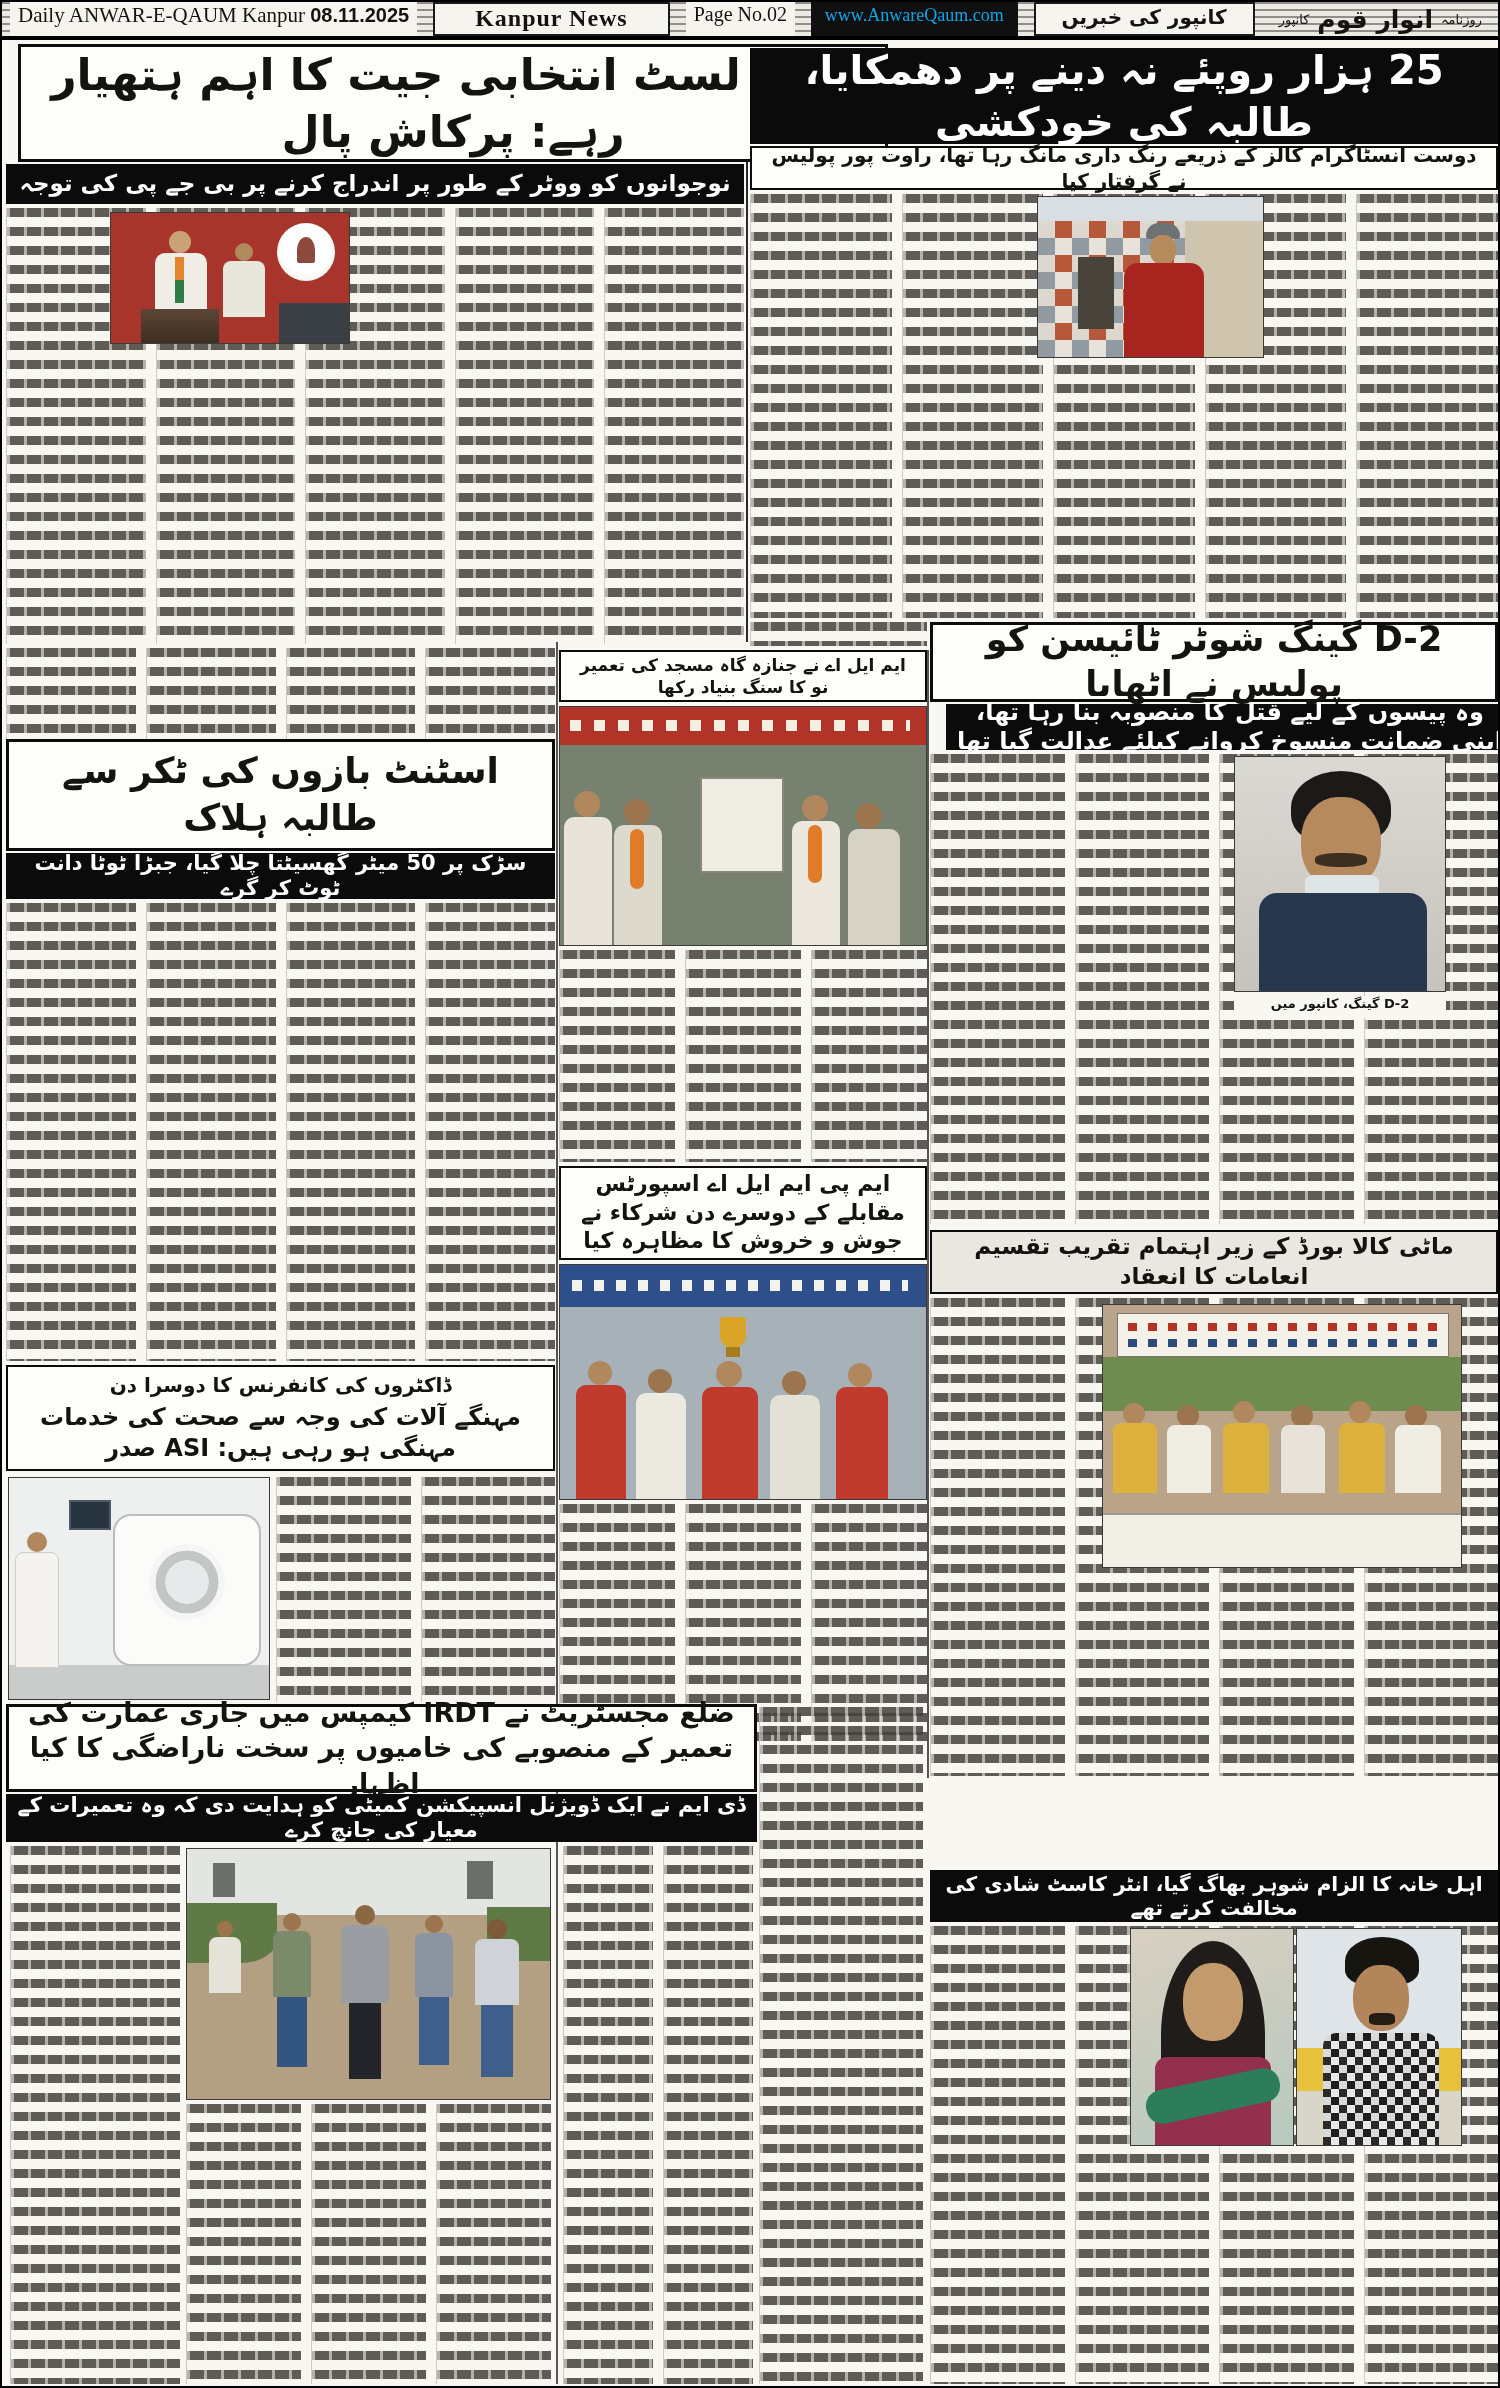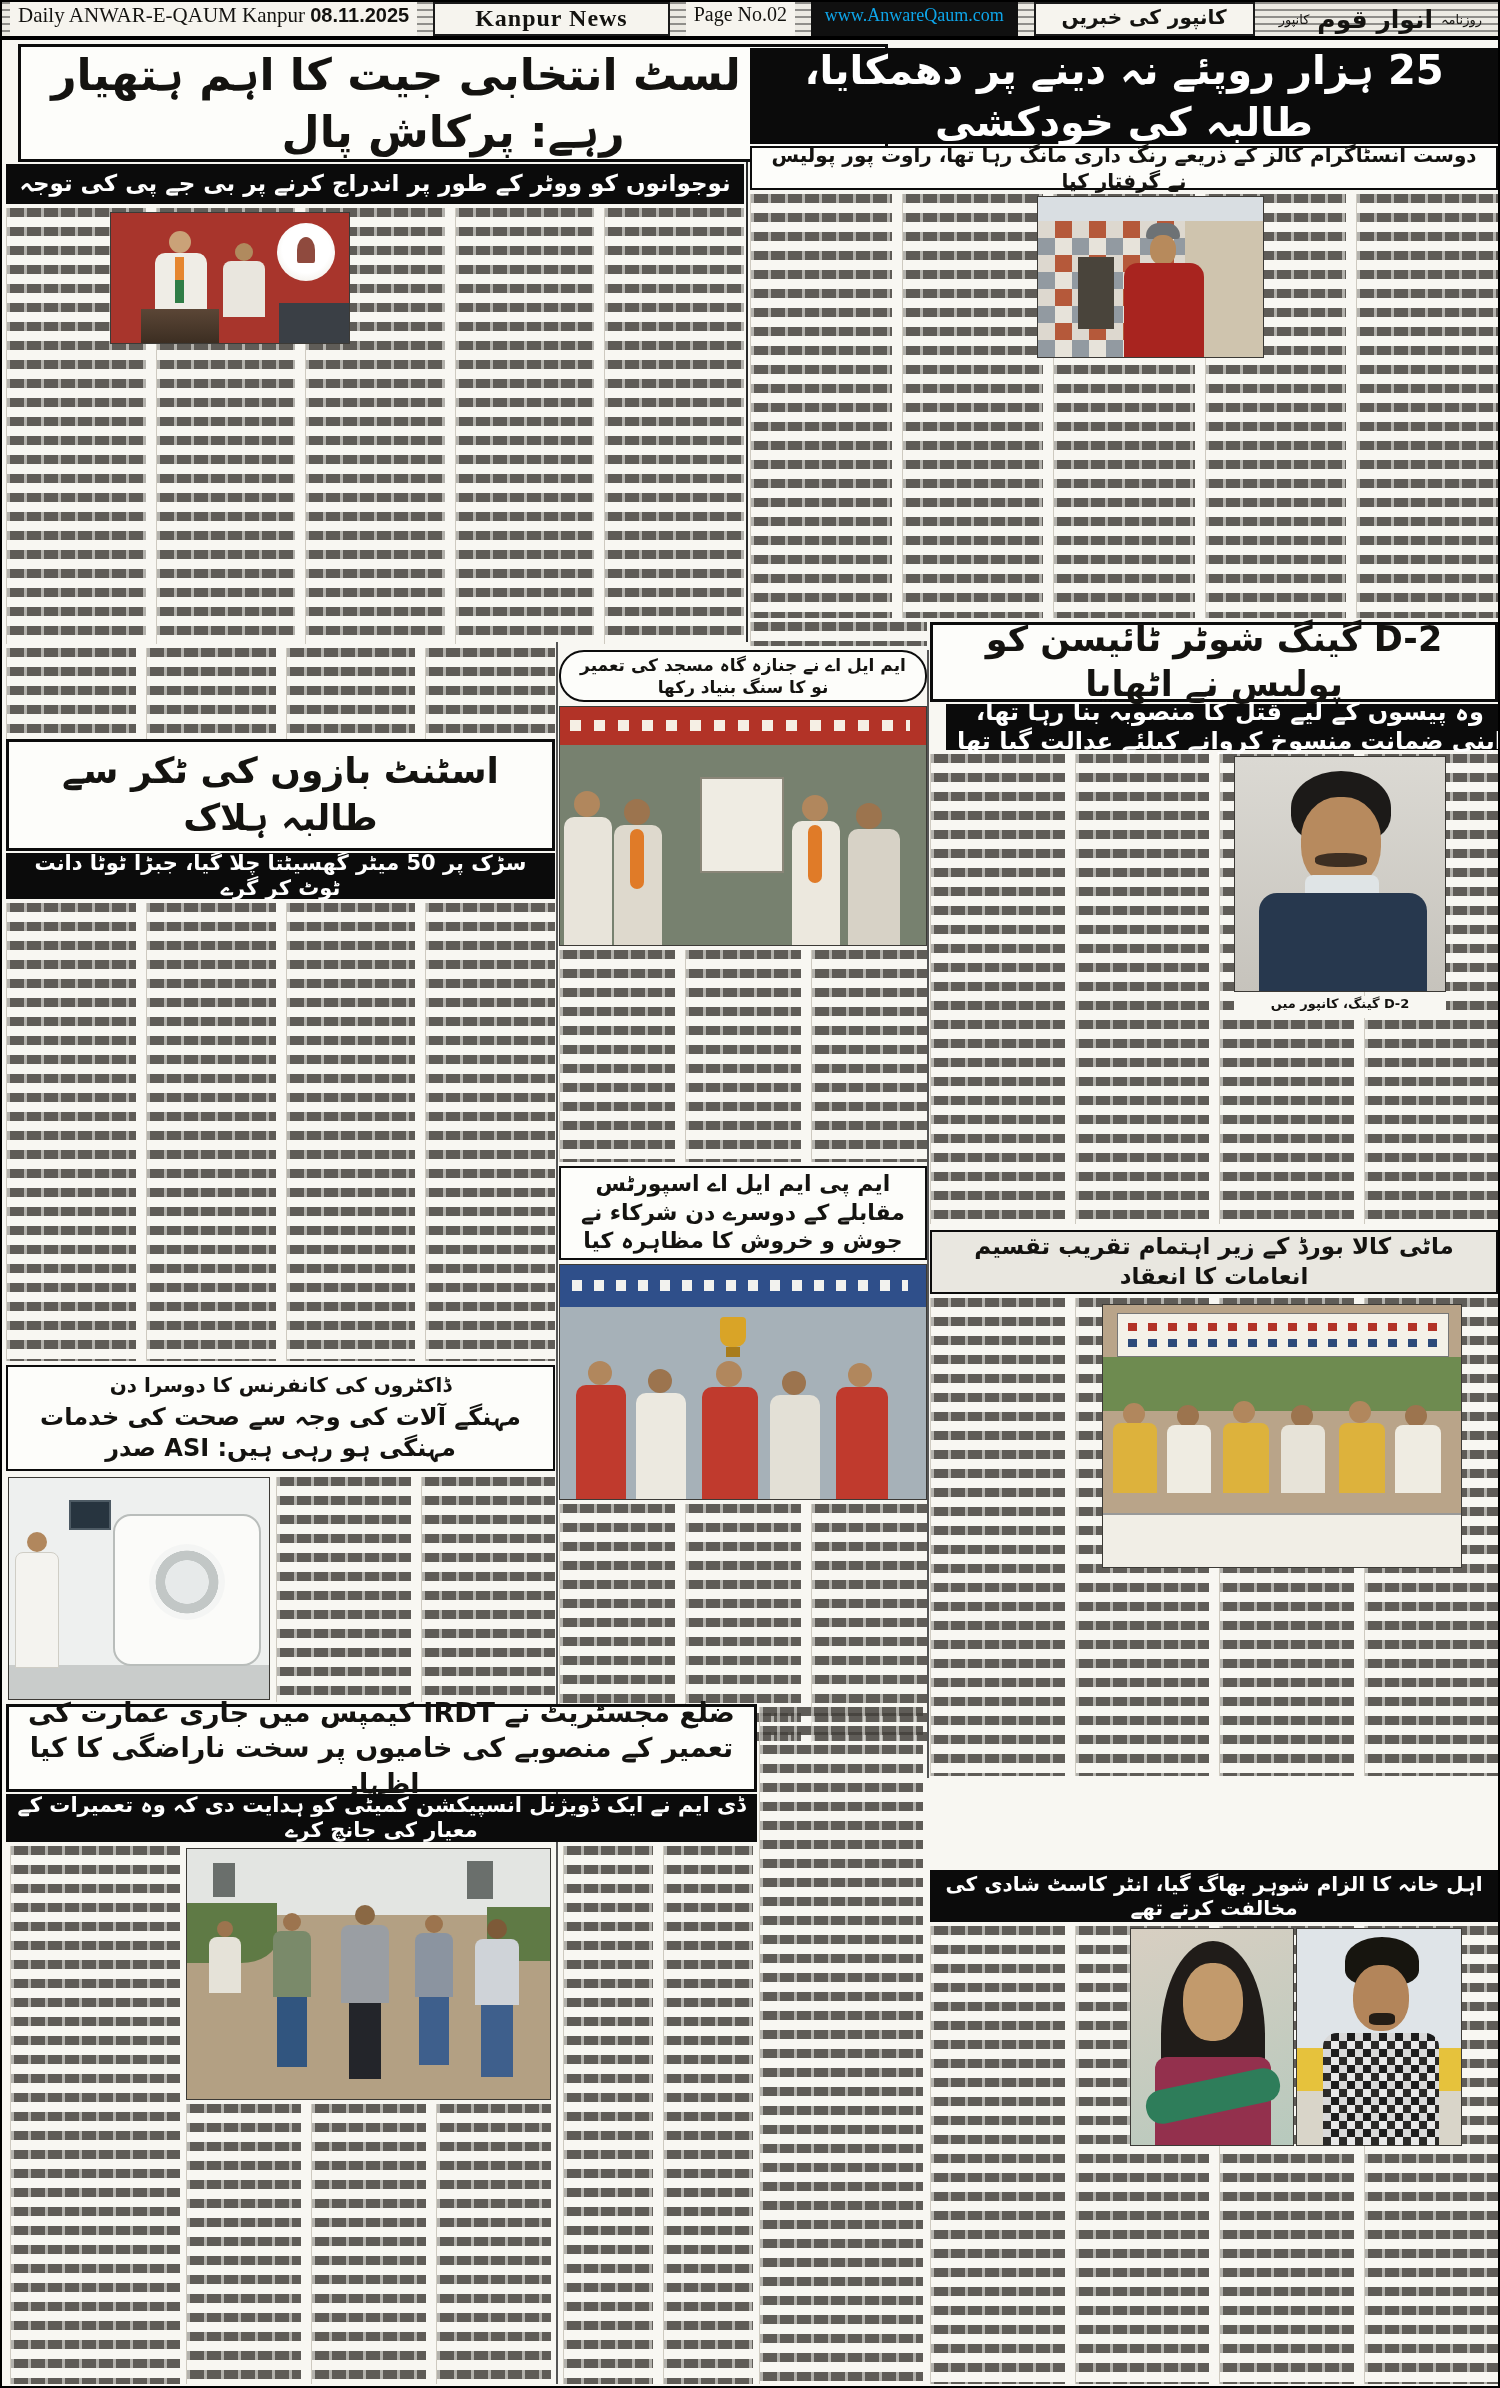--- a/index.html
+++ b/index.html
@@ -140,21 +140,21 @@
         <div class="f" style="left:66px;top:40px;width:80px;height:92px;border-radius:46%;background:#b78a5e;"></div>
         <div class="f" style="left:80px;top:96px;width:52px;height:14px;background:#3d2e22;border-radius:40%;"></div>
         <div class="f" style="left:70px;top:118px;width:74px;height:26px;background:#dfe4e6;border-radius:8px;"></div>
         <div class="f" style="left:24px;top:136px;width:168px;height:100px;border-radius:18px 18px 0 0;background:#27384e;"></div>
       </div>
       <div class="abs cap" style="left:304px;top:242px;width:212px;height:22px;">2-D گینگ، کانپور میں</div>
     </div>
   </div>
 
   <div class="abs" style="left:557px;top:648px;width:368px;height:512px;">
-    <div class="abs hbox" style="left:0;top:0;width:368px;height:52px;font-size:17px;border-width:2px;border-radius:25px;">ایم ایل اے نے جنازہ گاہ مسجد کی تعمیر نو کا سنگ بنیاد رکھا</div>
+    <div class="abs hbox" style="left:0;top:0;width:368px;height:52px;font-size:17px;border-width:2px;">ایم ایل اے نے جنازہ گاہ مسجد کی تعمیر نو کا سنگ بنیاد رکھا</div>
     <div class="ph" style="left:0;top:56px;width:368px;height:240px;background:#77816f;">
       <div class="f" style="left:0;top:0;width:100%;height:38px;background:#b23327;">
         <div class="f" style="left:10px;top:13px;width:340px;height:11px;background:repeating-linear-gradient(90deg,#f5efe4 0 11px,transparent 11px 24px);"></div>
       </div>
       <div class="f" style="left:140px;top:70px;width:84px;height:96px;background:#efece3;border:2px solid #8a8678;"></div>
       <div class="f" style="left:14px;top:84px;width:26px;height:26px;border-radius:50%;background:#b1875d;"></div>
       <div class="f" style="left:4px;top:110px;width:48px;height:130px;background:#e8e4da;border-radius:10px 10px 0 0;"></div>
       <div class="f" style="left:64px;top:92px;width:26px;height:26px;border-radius:50%;background:#9c744e;"></div>
       <div class="f" style="left:54px;top:118px;width:48px;height:122px;background:#ded9cd;border-radius:10px 10px 0 0;"></div>
       <div class="f" style="left:70px;top:122px;width:14px;height:60px;background:#e07b28;border-radius:8px;"></div>

